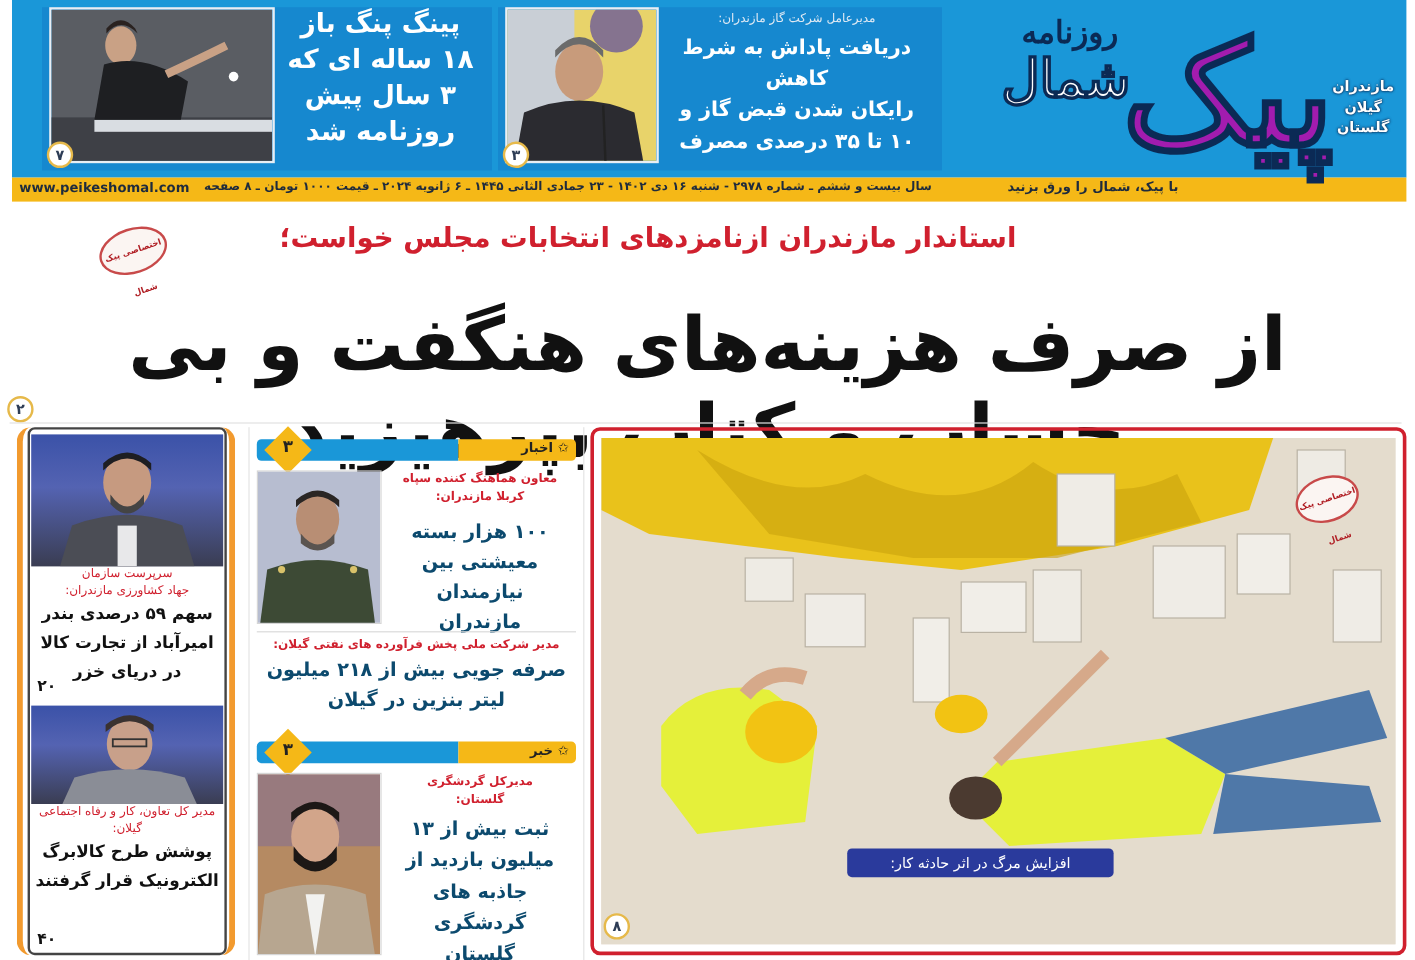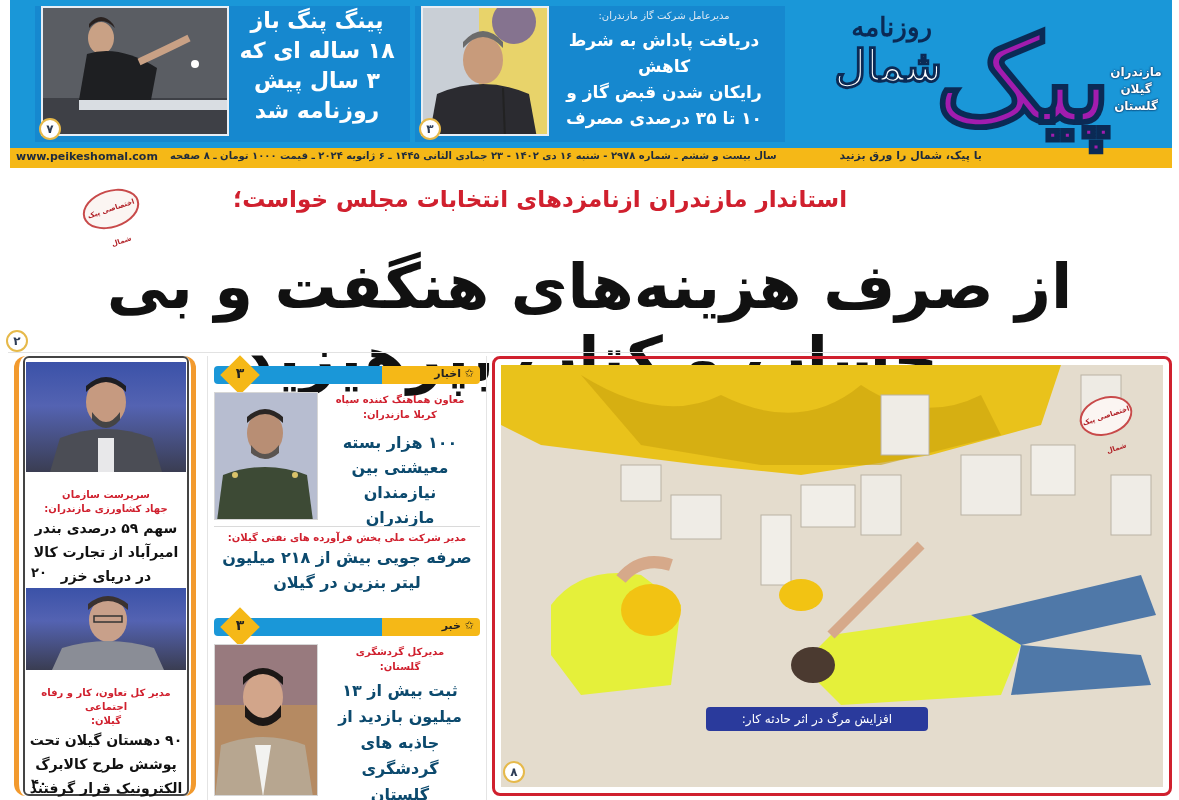--- a/index.html
+++ b/index.html
@@ -47,21 +47,21 @@
   .main-headline { position: absolute; left: 0; top: 250px; width: 1179px; text-align: center; font-weight: bold; font-size: 62px; color: #111;
     letter-spacing: -2px; font-family: "DejaVu Sans", sans-serif; }
 
   .divider { position: absolute; left: 8px; top: 352px; width: 1160px; height: 1px; background: #e2e2e2; }
 
   
   .left-col { position: absolute; left: 14px; top: 356px; width: 182px; height: 440px; border-left: 5px solid #f29a2e; border-right: 5px solid #f29a2e; border-radius: 12px; }
   .left-inner { position: absolute; left: 4px; top: 0; width: 166px; height: 440px; border: 2px solid #444; border-radius: 6px; background: #fff; }
   .left-item { position: absolute; left: 0; width: 162px; text-align: center; }
   .left-item .ph { width: 160px; height: 110px; margin: 2px auto 0; background: linear-gradient(180deg,#3b52a8 0%,#5463b2 40%,#3a3d52 100%); position: relative; overflow: hidden; }
-  .left-item .kicker { color: #d0202e; font-size: 10px; font-weight: bold; line-height: 14px; margin-top: 16px; }
+  .left-item .kicker { color: #d0202e; font-size: 10px; font-weight: normal; line-height: 14px; margin-top: 0; }
   .left-item .head { font-size: 14px; font-weight: bold; color: #111; line-height: 24px; }
   .left-item .pg { position: absolute; left: 6px; font-size: 13px; font-weight: bold; color: #111; direction: ltr; }
 
   
   .mid-col { position: absolute; left: 207px; top: 356px; width: 280px; height: 444px; border-left: 1px solid #e4e4e4; border-right: 1px solid #e4e4e4; }
   .sec-bar { position: absolute; left: 6px; width: 266px; height: 18px; border-radius: 4px; overflow: visible; }
   .sec-bar .blue { position: absolute; left: 0; top: 0; width: 168px; height: 18px; background: #1a97d8; border-radius: 4px 0 0 4px; }
   .sec-bar .yel { position: absolute; right: 0; top: 0; width: 98px; height: 18px; background: #f5b817; border-radius: 0 4px 4px 0; }
   .sec-bar .label { position: absolute; right: 6px; top: 1px; font-size: 11px; font-weight: bold; color: #222; }
   .sec-bar .diamond { position: absolute; left: 12px; top: -5px; width: 28px; height: 28px; background: #f5b817; transform: rotate(45deg); }
@@ -188,21 +188,20 @@
           <path d="M62 22 Q82 4 102 22 L102 16 Q82 0 62 16Z" fill="#3a3230"></path>
           <rect x="68" y="28" width="28" height="6" fill="none" stroke="#333" stroke-width="1.5"></rect>
           <path d="M26 82 L36 60 Q82 46 128 60 L138 82Z" fill="#8a8d96"></path>
         </svg>
       </div>
       <div class="kicker">
         <div>مدیر کل تعاون، کار و رفاه اجتماعی</div>
         <div>گیلان:</div>
       </div>
       <div class="head">
-        <div>۹۰ دهستان گیلان تحت</div>
         <div>پوشش طرح کالابرگ</div>
         <div>الکترونیک قرار گرفتند</div>
       </div>
       <div class="pg" style="top:190px;">۴۰</div>
     </div>
   </div>
 </div>
 
 <div class="mid-col">
   <div class="sec-bar" style="top:10px;">

